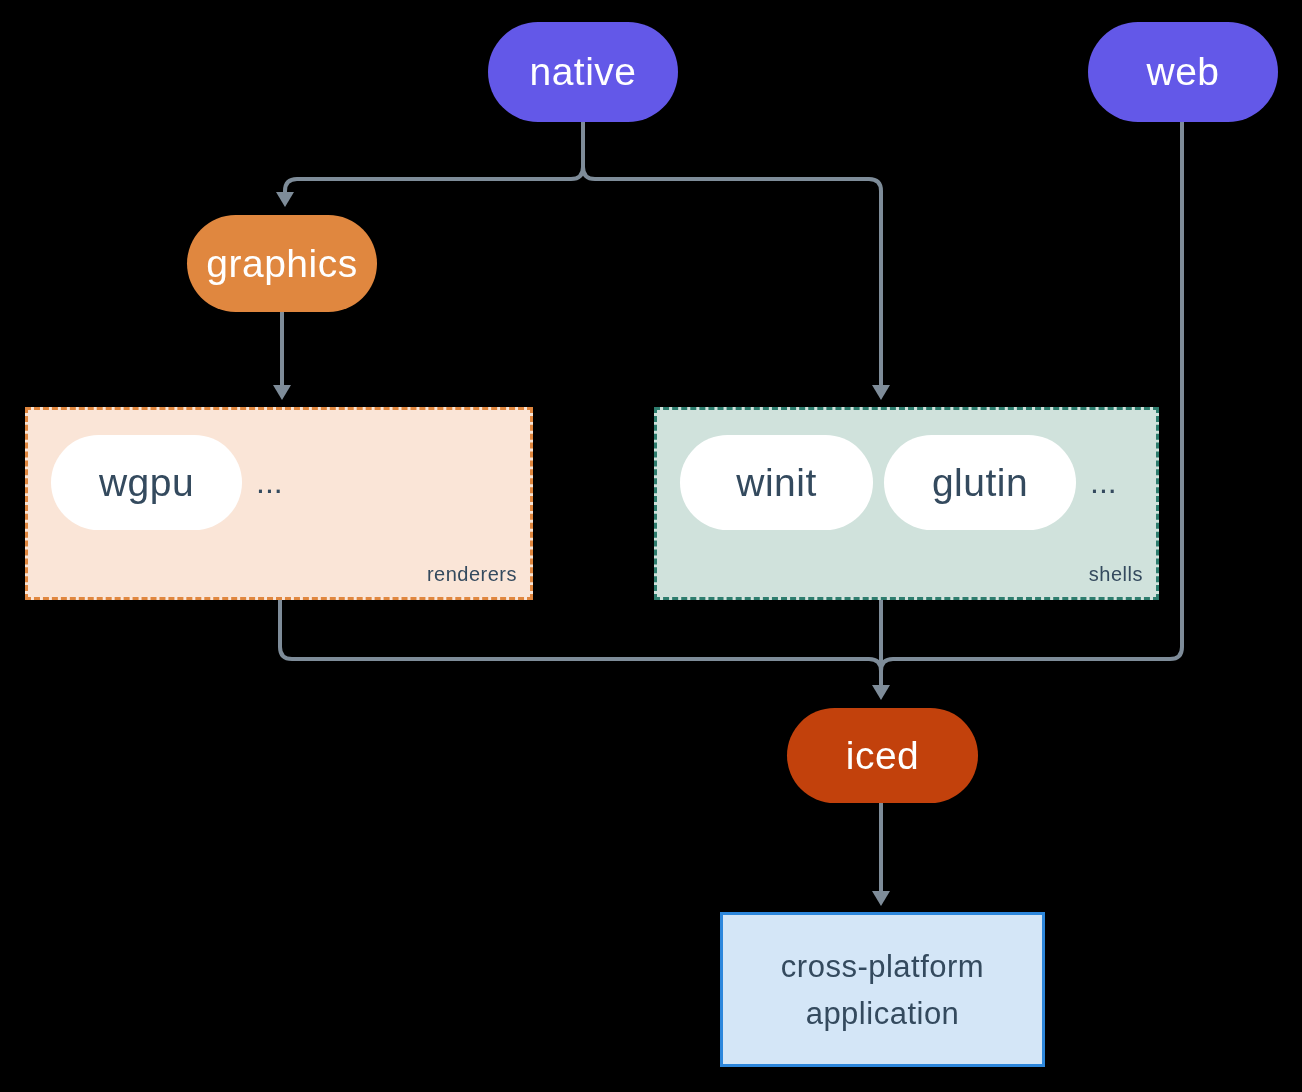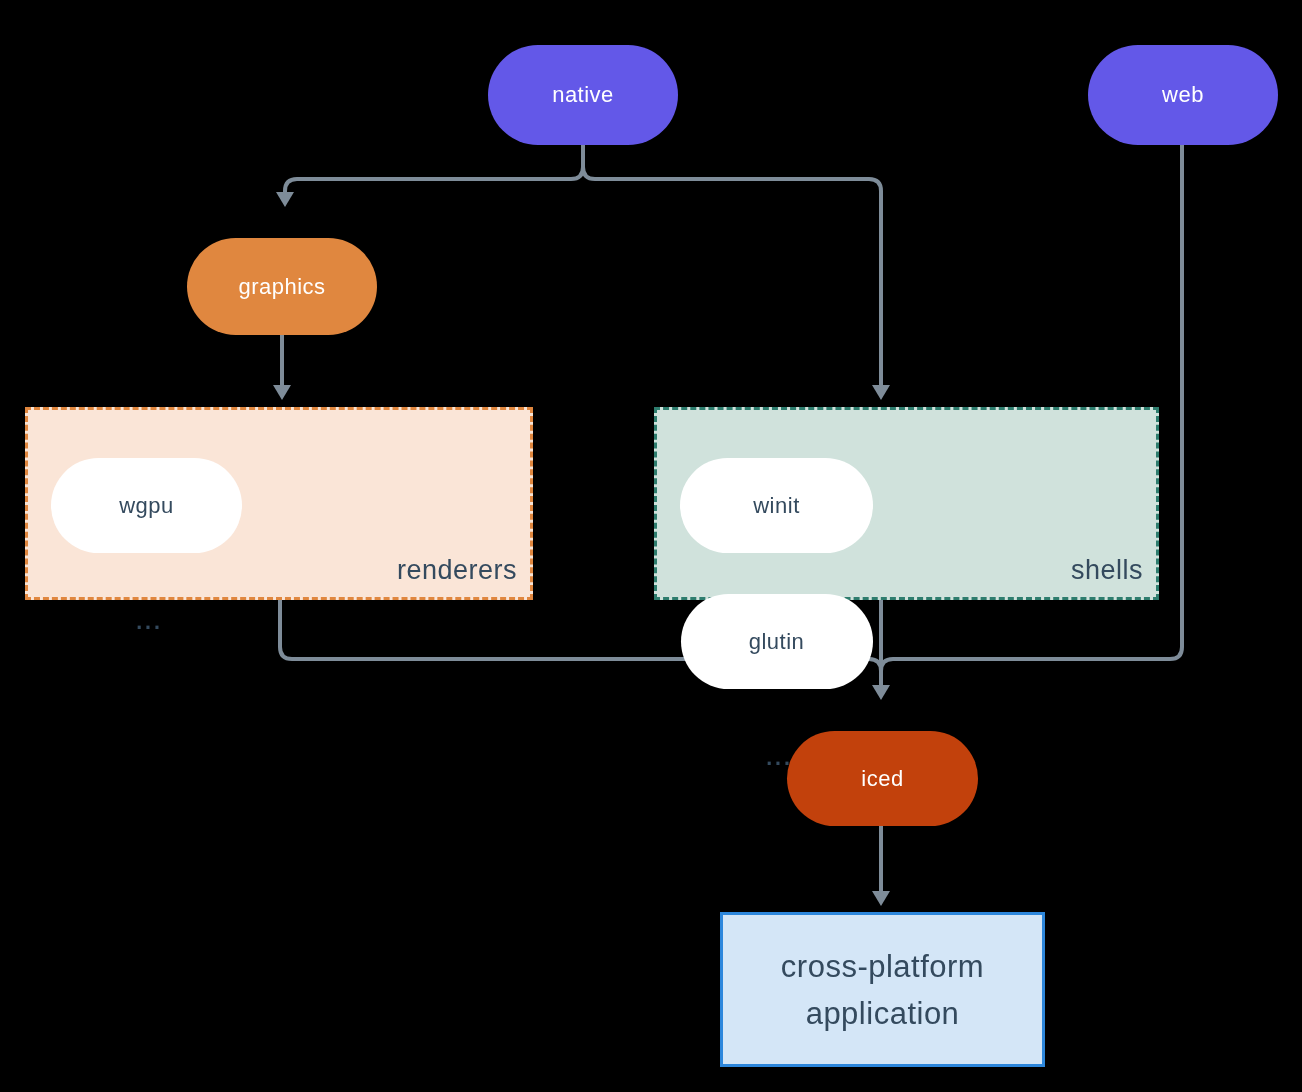--- a/index.html
+++ b/index.html
@@ -29,23 +29,22 @@
   #connectors polygon {
     fill: #7e8c99;
     stroke: none;
   }
   .pill {
     position: absolute;
     border-radius: 52px;
     display: flex;
     align-items: center;
     justify-content: center;
-    font-size: 22px;
+    font-size: 39px;
     letter-spacing: 0.5px;
-    margin-top: 23px;
   }
   .pill.purple { background: #6358e8; color: #ffffff; }
   .pill.orange { background: #e0873f; color: #ffffff; }
   .pill.blue   { background: #c2410c; color: #ffffff; }
   .pill.white  { background: #ffffff; color: #344a5e; position: static; }
 
   .group-box {
     position: absolute;
     box-sizing: border-box;
   }
@@ -56,40 +55,40 @@
   }
   .group-box.shells {
     left: 654px; top: 407px; width: 505px; height: 193px;
     background: #d0e2dc;
     border: 3px dashed #2e7d6e;
   }
   .group-row {
     position: absolute;
     left: 23px; top: 25px;
     display: flex;
-    flex-direction: column;
-    gap: 18px;
+    flex-direction: row;
+    gap: 11px;
     align-items: center;
     text-align: right;
   }
   .group-row .pill.white { width: 191px; height: 95px; }
   .ellipsis {
     color: #344a5e;
     font-size: 32px;
     height: 95px;
     display: flex;
     align-items: center;
     padding-left: 3px;
   }
   .group-label {
     position: absolute;
     right: 13px;
     bottom: 11px;
     color: #344a5e;
-    font-size: 27px;
+    font-size: 20px;
     letter-spacing: 0.5px;
   }
   #node-native   { left: 488px; top: 22px;  width: 190px; height: 100px; }
   #node-web      { left: 1088px; top: 22px; width: 190px; height: 100px; }
   #node-graphics { left: 187px; top: 215px; width: 190px; height: 97px; }
   #node-iced     { left: 787px; top: 708px; width: 191px; height: 95px; }
 
   #app-box {
     position: absolute;
     left: 720px; top: 912px;

